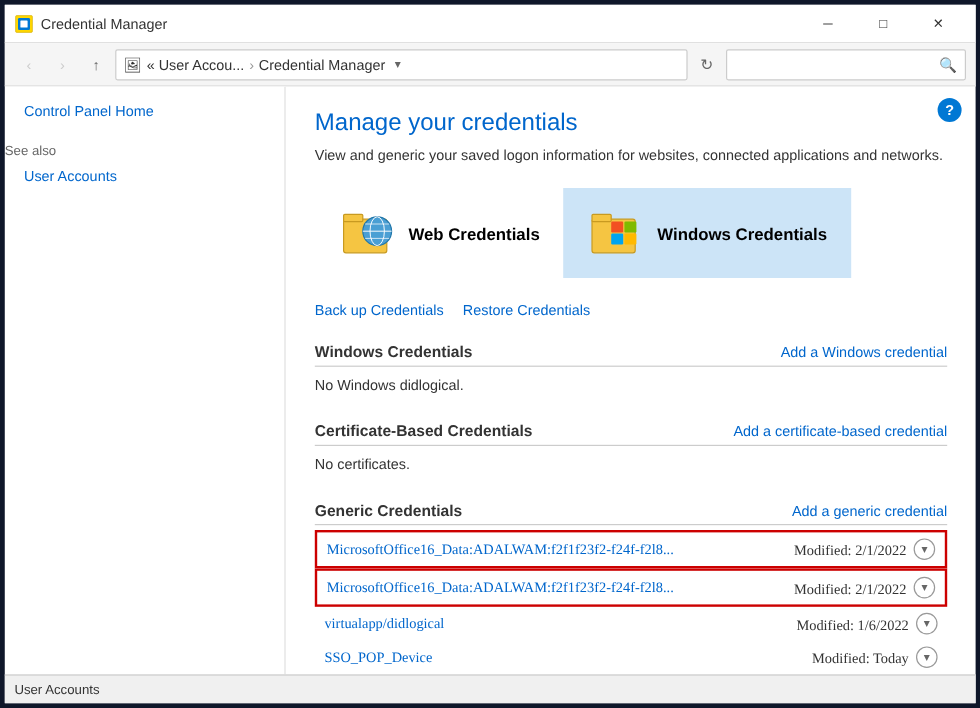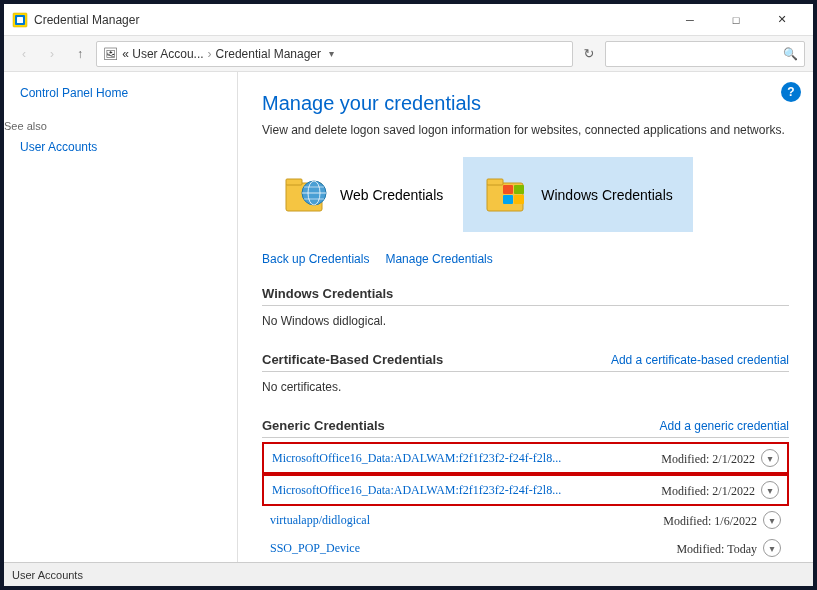--- a/index.html
+++ b/index.html
@@ -38,21 +38,21 @@
 
     
     .content { flex: 1; padding: 20px 24px; overflow-y: auto; position: relative; }
     .help-btn { position: absolute; top: 10px; right: 12px; width: 20px; height: 20px; background: #0078d4; border-radius: 50%; color: white; font-size: 12px; display: flex; align-items: center; justify-content: center; cursor: pointer; font-weight: bold; }
 
     .page-title { font-size: 20px; color: #0066cc; font-weight: normal; margin-bottom: 8px; }
     .page-subtitle { font-size: 12px; color: #333; margin-bottom: 20px; }
 
     
     .cred-types { display: flex; gap: 0; margin-bottom: 20px; }
-    .cred-type-btn { display: flex; align-items: center; gap: 10px; padding: 12px 20px; cursor: pointer; border: none; background: transparent; font-size: 14px; font-weight: 400; }
+    .cred-type-btn { display: flex; align-items: center; gap: 10px; padding: 12px 20px; cursor: pointer; border: none; background: transparent; font-size: 14px; font-weight: 700; }
     .cred-type-btn.active { background: #cce4f7; }
 
     
     .links-row { display: flex; gap: 16px; margin-bottom: 20px; }
     .action-link { font-size: 12px; color: #0066cc; text-decoration: none; cursor: pointer; }
 
     
     .cred-section { margin-bottom: 16px; }
     .cred-section-header { display: flex; justify-content: space-between; align-items: center; padding-bottom: 4px; border-bottom: 1px solid #ccc; margin-bottom: 4px; }
     .cred-section-title { font-size: 13px; color: #333; font-weight: 600; }
@@ -113,21 +113,21 @@
     <div class="sidebar">
       <a class="sidebar-link">Control Panel Home</a>
       <div class="sidebar-section">See also</div>
       <a class="sidebar-link">User Accounts</a>
     </div>
 
     <div class="content">
       <div class="help-btn">?</div>
 
       <div class="page-title">Manage your credentials</div>
-      <div class="page-subtitle">View and delete logon saved logon information for websites, connected applications and networks.</div>
+      <div class="page-subtitle">View and generic your saved logon information for websites, connected applications and networks.</div>
 
       <div class="cred-types">
 
         <button class="cred-type-btn">
           <span>
             <svg width="48" height="48" viewBox="0 0 48 48">
 
               <rect x="4" y="14" width="36" height="28" rx="2" fill="#f5c542" stroke="#c89a20" stroke-width="1"></rect>
               <rect x="4" y="10" width="16" height="6" rx="1" fill="#f5c542" stroke="#c89a20" stroke-width="1"></rect>
 
@@ -153,27 +153,28 @@
               <rect x="20" y="26" rx="1" width="10" height="9" fill="#00a4ef"></rect>
               <rect x="31" y="26" rx="1" width="10" height="9" fill="#ffb900"></rect>
             </svg>
           </span>
           <span>Windows Credentials</span>
         </button>
       </div>
 
       <div class="links-row">
         <a class="action-link">Back up Credentials</a>
-        <a class="action-link">Manage Credentials</a>
+        <a class="action-link">Restore Credentials</a>
       </div>
 
       <div id="sections-container">
           <div class="cred-section">
             <div class="cred-section-header">
               <span class="cred-section-title">Windows Credentials</span>
+              <a class="cred-section-action">Add a Windows credential</a>
             </div>
             <div class="cred-empty">No Windows didlogical.</div>
           </div>
           <div class="cred-section">
             <div class="cred-section-header">
               <span class="cred-section-title">Certificate-Based Credentials</span>
               <a class="cred-section-action">Add a certificate-based credential</a>
             </div>
             <div class="cred-empty">No certificates.</div>
           </div>

